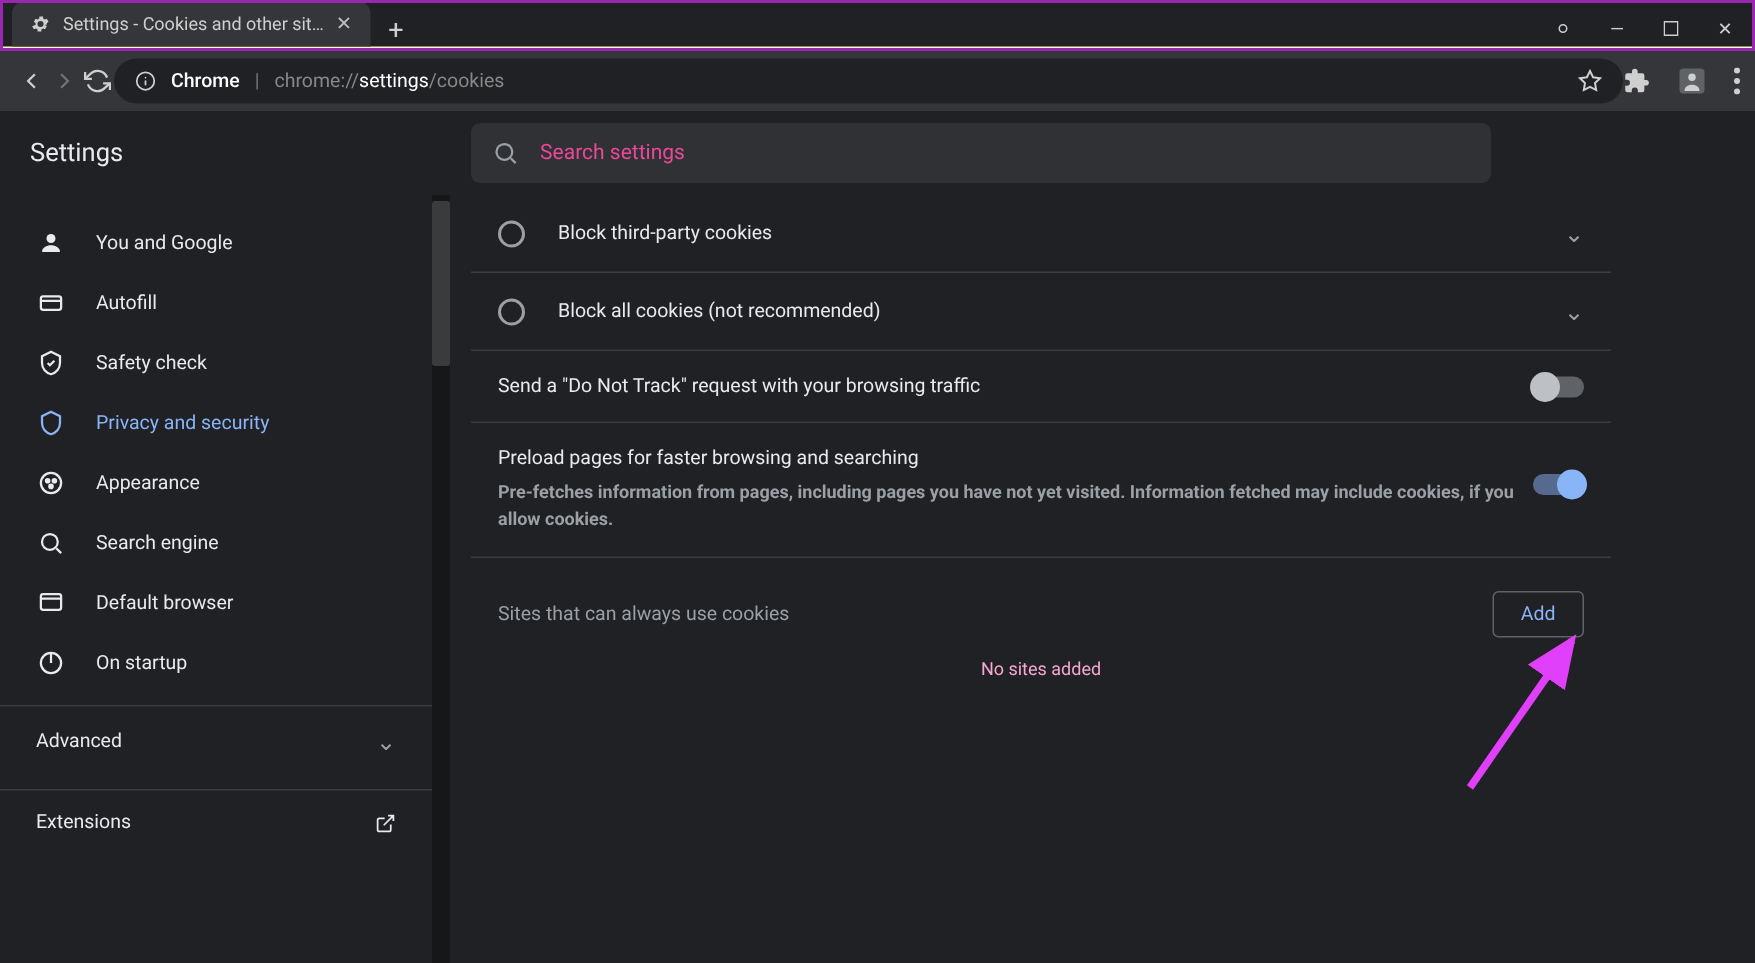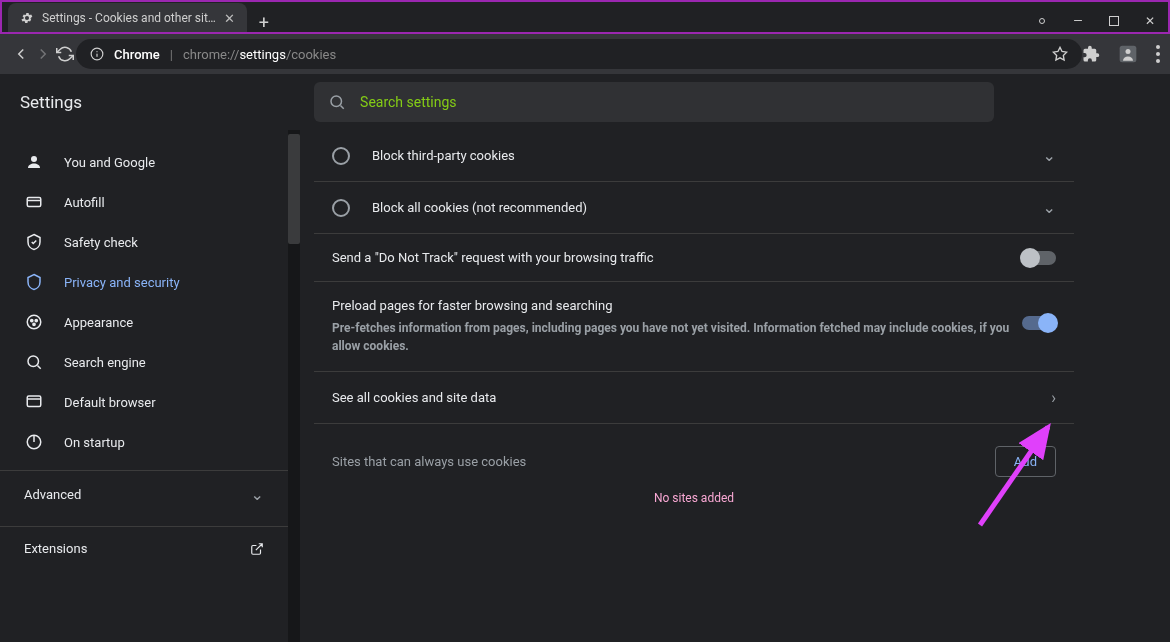--- a/index.html
+++ b/index.html
@@ -1,19 +1,19 @@
 <!DOCTYPE html>
 <html><head>
 <meta charset="utf-8">
 <style>
 * { margin: 0; padding: 0; box-sizing: border-box; font-family: -apple-system, BlinkMacSystemFont, "Segoe UI", Roboto, sans-serif; }
 body { width: 1170px; height: 642px; background: #202124; color: #e8eaed; overflow: hidden; position: relative; }
 
 
-.titlebar { height: 34px; background: #202124; display: flex; align-items: flex-end; border-bottom: 1px solid #fef9c3; position: relative; outline: 2px solid #9b27b0; outline-offset: -2px; }
+.titlebar { height: 34px; background: #202124; display: flex; align-items: flex-end; border-bottom: 3px solid #fef9c3; position: relative; outline: 2px solid #9b27b0; outline-offset: -2px; }
 .tab { display: flex; align-items: center; gap: 8px; background: #35363a; height: 30px; padding: 0 12px; margin-left: 8px; border-radius: 8px 8px 0 0; font-size: 12px; color: #cfcfcf; min-width: 230px; }
 .tab-favicon { width: 14px; height: 14px; display: flex; align-items: center; justify-content: center; }
 .tab-close { margin-left: auto; font-size: 13px; color: #bdbdbd; }
 .newtab { color: #cfcfcf; font-size: 18px; padding: 0 12px; }
 .win-controls { margin-left: auto; display: flex; gap: 24px; padding: 0 14px 6px 0; color: #cfcfcf; font-size: 12px; align-items: center; }
 .win-ico { width: 12px; height: 12px; display: inline-flex; align-items: center; justify-content: center; }
 
 .toolbar { height: 40px; background: #35363a; display: flex; align-items: center; padding: 0 10px; }
 .nav-ico { width: 22px; height: 22px; display: flex; align-items: center; justify-content: center; color: #cfcfcf; }
 .addrbar { flex: 1; height: 30px; background: #202124; border-radius: 15px; display: flex; align-items: center; padding: 0 14px; gap: 10px; color: #cfcfcf; font-size: 13px; }
@@ -21,21 +21,21 @@
 .addr-sep { color: #777; }
 .addr-bold { color: #fff; }
 .addr-dim { color: #888; }
 .star { margin-left: auto; }
 .tbar-right { display:flex; gap:18px; align-items:center; color:#cfcfcf; }
 
 
 .settings-hdr { height: 56px; display: flex; align-items: center; padding: 0 20px; gap: 20px; background: #202124; }
 .settings-title { font-size: 17px; color: #e8eaed; font-weight: 400; }
 .search-wrap { margin-left: 212px; flex: 1; max-width: 680px; }
-.search-box { height: 40px; background: #303134; border-radius: 6px; display:flex; align-items:center; padding: 0 14px; gap: 14px; color: #84cc16; font-size: 14px; }
+.search-box { height: 40px; background: #303134; border-radius: 6px; display:flex; align-items:center; padding: 0 14px; gap: 14px; color: #ec4899; font-size: 14px; }
 
 
 .layout { display: flex; height: calc(100% - 130px); }
 .sidebar-col { width: 300px; display:flex; }
 .sidebar { width: 288px; padding: 12px 0; overflow-y: auto; }
 .sb-scrollbar { width: 12px; background: #161719; display:flex; align-items:flex-start; }
 .sb-thumb { width:12px; height:110px; background:#3a3b3d; border-radius:2px; margin-top:4px; }
 .sb-item { display: flex; align-items: center; gap: 20px; padding: 10px 24px; font-size: 13px; color: #e8eaed; cursor: pointer; border-radius: 0 20px 20px 0; }
 .sb-item.active { color: #8ab4f8; }
 .sb-icon { width: 20px; height: 20px; display:flex; align-items:center; justify-content:center; }
@@ -276,24 +276,20 @@
         <span class="row-title">Send a "Do Not Track" request with your browsing traffic</span>
         <span class="toggle off"></span>
       </div>
       <div class="row" style="align-items:flex-start">
         <div class="row-title">
           <div>Preload pages for faster browsing and searching</div>
           <div class="row-sub">Pre-fetches information from pages, including pages you have not yet visited. Information fetched may include cookies, if you allow cookies.</div>
         </div>
         <span class="toggle on" style="margin-top:18px"></span>
       </div>
-      <div class="row">
-        <span class="row-title">See all cookies and site data</span>
-        <span class="chev">›</span>
-      </div>
       <div class="section-label">
         <span style="flex:1">Sites that can always use cookies</span>
         <button class="add-btn">Add</button>
       </div>
       <div class="no-sites">No sites added</div>
     </div>
   </div>
 </div>
 
 <svg class="arrow-overlay" style="left:970px; top:415px" width="120" height="120">

